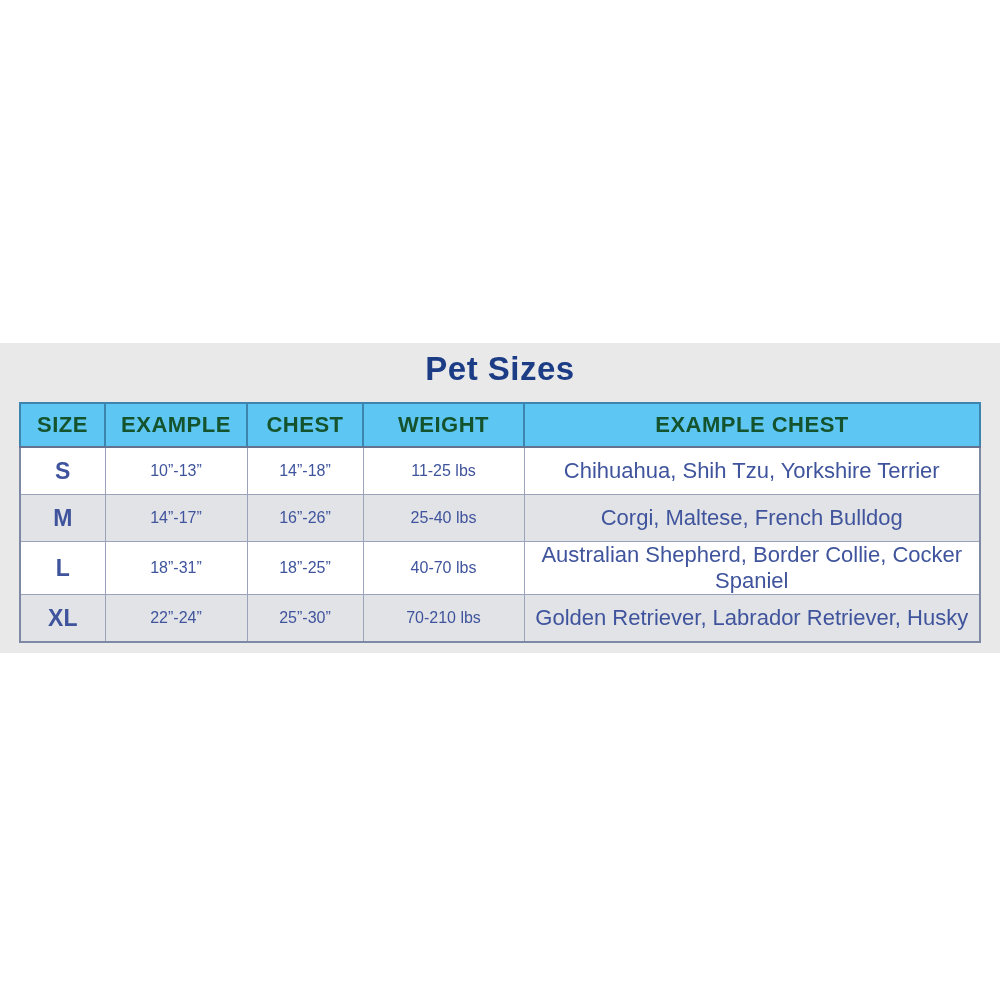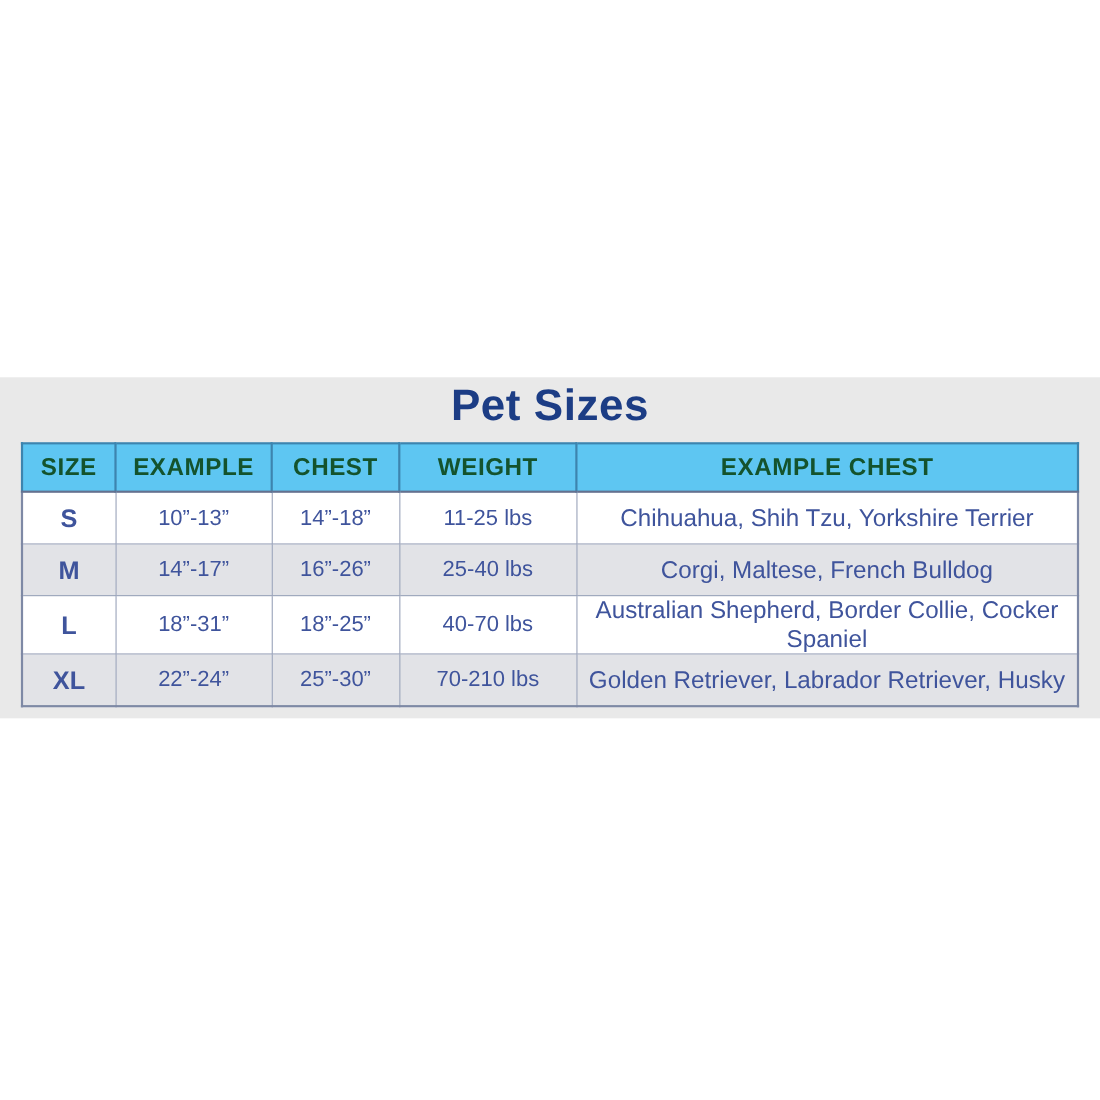--- a/index.html
+++ b/index.html
@@ -19,21 +19,21 @@
     position: absolute;
     top: 343px;
     left: 0;
     width: 1000px;
     height: 310px;
     background: #e9e9e9;
   }
   .title {
     text-align: center;
     margin-top: 2px;
-    font-size: 40px;
+    font-size: 33px;
     line-height: 48px;
     font-weight: 700;
     letter-spacing: 0.5px;
     color: #1c3d85;
   }
   table.sizes {
     width: 960px;
     margin: 9px auto 0 auto;
     border-collapse: collapse;
     table-layout: fixed;
@@ -64,21 +64,21 @@
   }
   table.sizes tbody tr:nth-child(even) td {
     background: #e2e3e7;
   }
   td.size-cell {
     font-weight: 700;
     font-size: 23px;
     color: #1e3d80;
   }
   td.meas-cell {
-    font-size: 20px;
+    font-size: 16px;
     font-weight: 400;
   }
   td.breed-cell {
     font-size: 22px;
     font-weight: 400;
   }
 </style>
 </head>
 <body>
 

